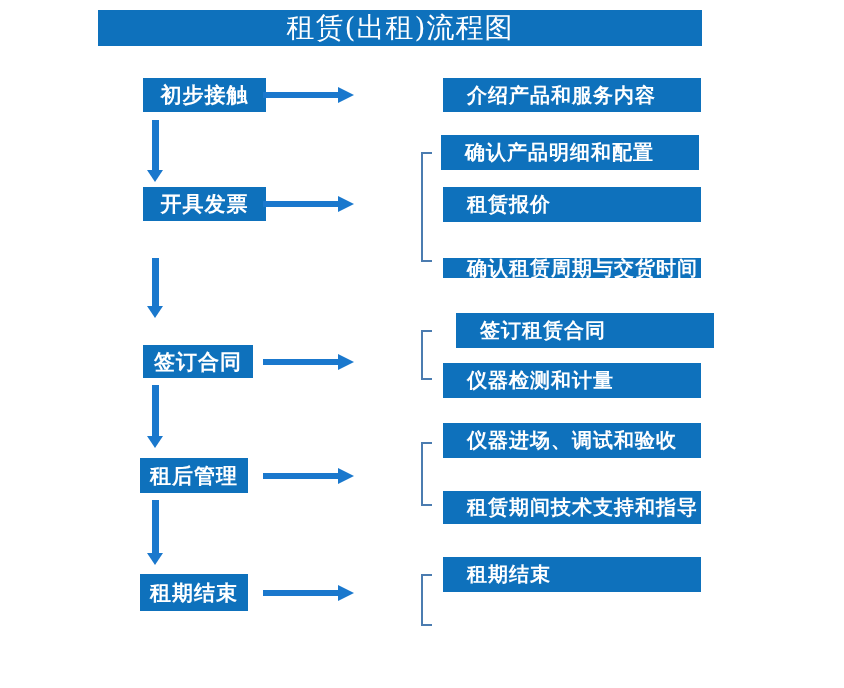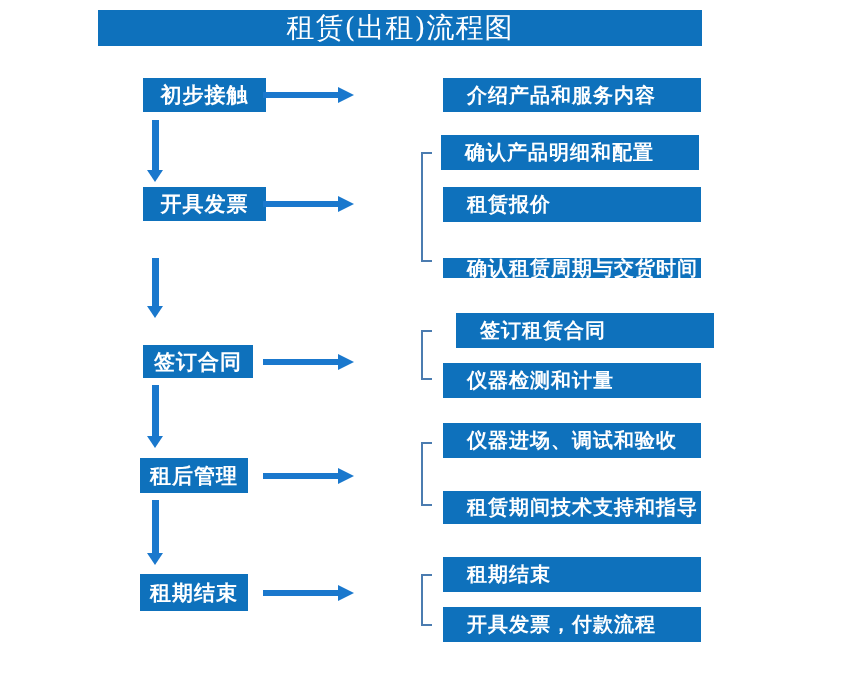--- a/index.html
+++ b/index.html
@@ -104,15 +104,14 @@
   <div class="box detail" style="left:443px;top:187px;width:258px;height:35px">租赁报价</div>
   <div class="box detail" style="left:443px;top:258px;width:258px;height:20px">确认租赁周期与交货时间</div>
 
   <div class="box detail" style="left:456px;top:313px;width:258px;height:35px">签订租赁合同</div>
   <div class="box detail" style="left:443px;top:363px;width:258px;height:35px">仪器检测和计量</div>
 
   <div class="box detail" style="left:443px;top:491px;width:258px;height:33px">租赁期间技术支持和指导</div>
   <div class="box detail" style="left:443px;top:423px;width:258px;height:35px">仪器进场、调试和验收</div>
 
   <div class="box detail" style="left:443px;top:557px;width:258px;height:35px">租期结束</div>
-  <div class="box detail" style="left:443px;top:607px;width:258px;height:35px">开具发票，付款流程</div>
 
 </div>
 
 </body></html>

